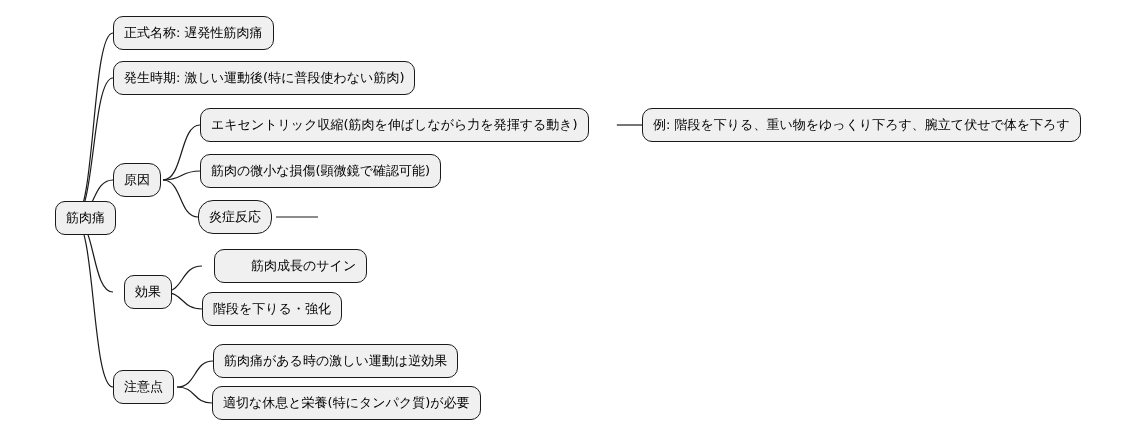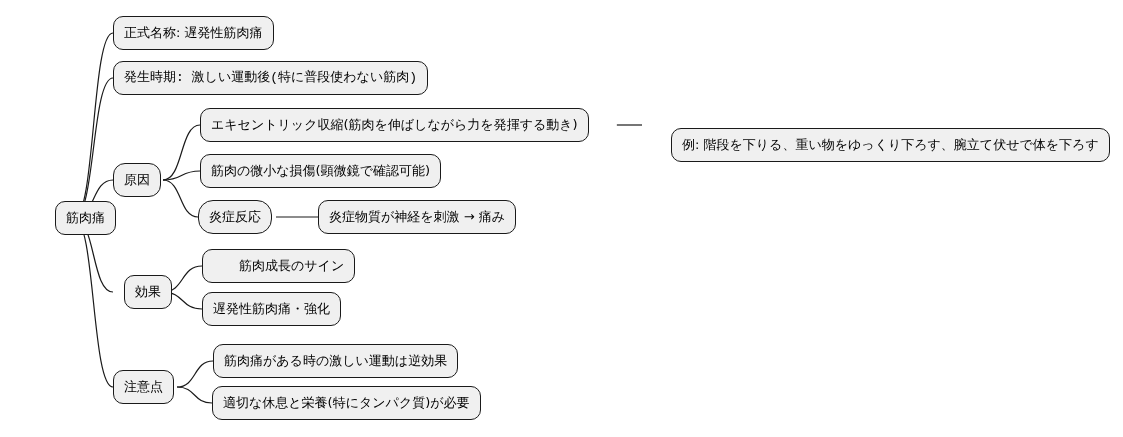--- a/index.html
+++ b/index.html
@@ -61,39 +61,38 @@
       <path d="M 163 292 C 184.45 292, 180.55 266, 202 266"></path>
       <path d="M 163 292 C 184.45 292, 180.55 309, 202 309"></path>
       <path d="M 177 387 C 196.8 387, 193.2 361, 213 361"></path>
       <path d="M 177 387 C 196.25 387, 192.75 403, 212 403"></path>
     </svg>
 
   <div class="node" style="left:10px;  top:201px;margin-left:45px;">筋肉痛</div>
 
   <div class="node" style="left:113px; top:16px;">正式名称: 遅発性筋肉痛</div>
 
-  <div class="node" style="left:113px; top:61px;font-family:Liberation Mono, monospace;">発生時期: 激しい運動後(特に普段使わない筋肉)</div>
+  <div class="node" style="left:113px; top:61px;">発生時期: 激しい運動後(特に普段使わない筋肉)</div>
 
   <div class="node" style="left:113px; top:163px;border-radius:12px;">原因</div>
 
   <div class="node" style="left:200px; top:108px;">エキセントリック収縮(筋肉を伸ばしながら力を発揮する動き)</div>
 
-  <div class="node" style="left:671px; top:108px;margin-top:20px;">例: 階段を下りる、重い物をゆっくり下ろす、腕立て伏せで体を下ろす</div>
+  <div class="node" style="left:642px; top:108px;">例: 階段を下りる、重い物をゆっくり下ろす、腕立て伏せで体を下ろす</div>
 
   <div class="node" style="left:200px; top:154px;">筋肉の微小な損傷(顕微鏡で確認可能)</div>
 
   <div class="node" style="left:198px; top:200px;border-radius:15px;">炎症反応</div>
 
-  <div class="node" style="left:318px; top:200px;">炎症物質が神経を刺激 → 痛み</div>
 
   <div class="node" style="left:107px; top:275px;margin-left:17px;">効果</div>
 
-  <div class="node" style="left:202px; top:249px;padding-left:36px;">筋肉成長のサイン</div>
+  <div class="node" style="left:214px; top:249px;padding-left:36px;">筋肉成長のサイン</div>
 
-  <div class="node" style="left:202px; top:292px;">遅発性筋肉痛・強化</div>
+  <div class="node" style="left:202px; top:292px;">階段を下りる・強化</div>
 
   <div class="node" style="left:113px; top:370px;">注意点</div>
 
   <div class="node" style="left:213px; top:344px;">筋肉痛がある時の激しい運動は逆効果</div>
 
   <div class="node" style="left:212px; top:386px;">適切な休息と栄養(特にタンパク質)が必要</div>
 
 </div>
 
 </body></html>

